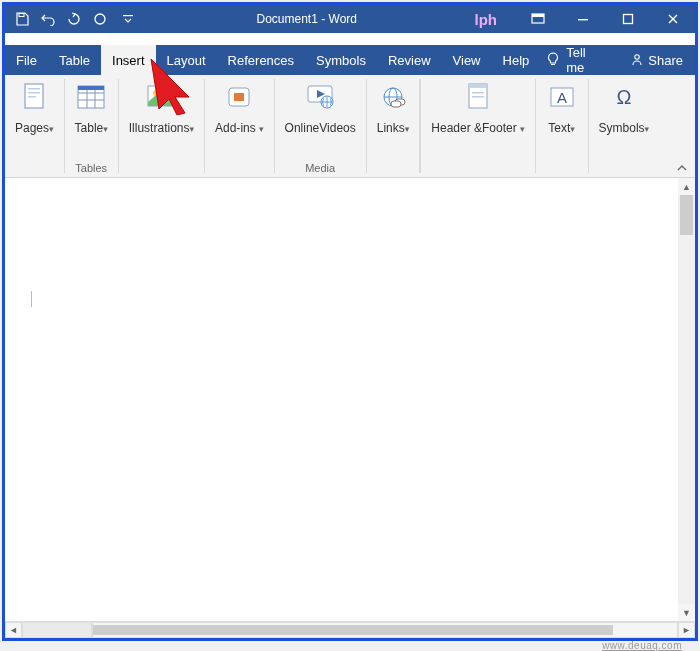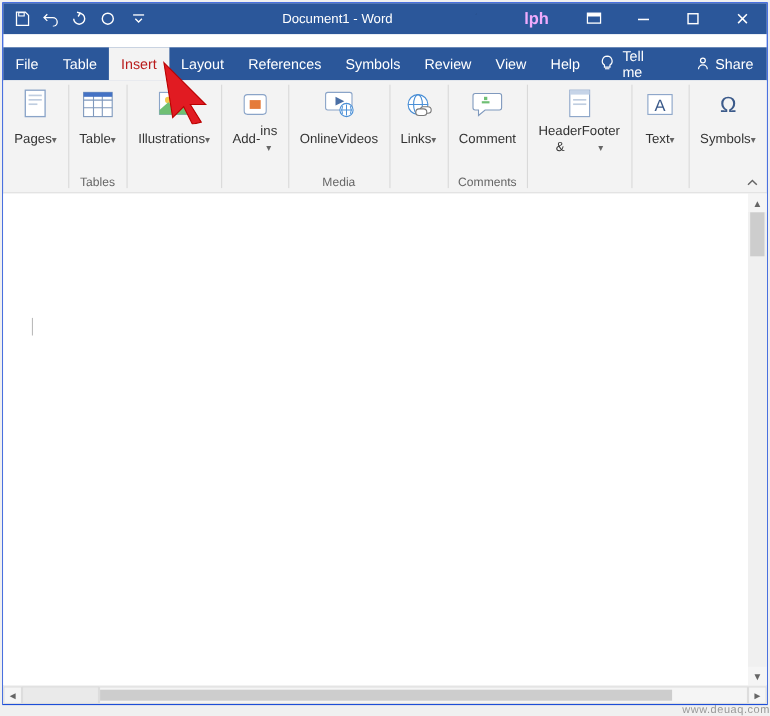--- a/index.html
+++ b/index.html
@@ -1,34 +1,34 @@
 <!DOCTYPE html>
 <html><head>
 <meta charset="utf-8">
 <style>
   * { box-sizing: border-box; margin: 0; padding: 0; font-family: "Segoe UI", Tahoma, sans-serif; }
   body { width: 700px; height: 651px; background: #f0f0f0; position: relative; overflow: hidden; }
-  .window { width: 696px; height: 639px; margin: 2px; border: 1px solid #1d4ed8; background: #fff; display: flex; flex-direction: column; position: relative; }
+  .window { width: 696px; height: 639px; margin: 2px; border: 3px solid #1d4ed8; background: #fff; display: flex; flex-direction: column; position: relative; }
 
   
   .titlebar { height: 28px; background: #2b579a; display: flex; align-items: center; color: #fff; font-size: 12px; position: relative; }
   .titlebar-circuit { position:absolute; inset:0; background-image: radial-gradient(circle at 430px 10px, rgba(0,0,0,0.15) 1px, transparent 1px); opacity:0.3; pointer-events:none;}
   .qat { display: flex; align-items: center; gap: 8px; padding-left: 8px; }
   .qat-item { width: 18px; height: 18px; display:flex; align-items:center; justify-content:center; color:#fff; }
   .qat-sep { width: 22px; height:18px; display:flex; align-items:center; justify-content:center; }
   .title-center { flex:1; text-align:center; white-space:nowrap; }
   .title-right { display:flex; align-items:center; height:100%; }
   .title-badge { color:#f0abfc; font-weight:bold; font-size:15px; margin-right:18px; letter-spacing:0; }
   .win-btn { width:45px; height:28px; display:flex; align-items:center; justify-content:center; color:#fff; }
   .win-btn svg { display:block; }
 
   
   .tabsrow { height: 30px; background: #2b579a; display:flex; align-items:stretch; color:#fff; font-size:13px;margin-top:12px; }
   .tab { padding: 0 11px; display:flex; align-items:center; cursor:default; position:relative; }
-  .tab.active { background:#f3f3f3; color:#b91c1c; }
+  .tab.active { background:#f3f3f3; color:#000000; }
   .tabs-right { margin-left:auto; display:flex; align-items:center; }
   .tellme-icon { width:28px; display:flex; align-items:center; justify-content:center; }
   .tellme-text { padding-right:14px; display:flex; align-items:center; }
   .share { display:flex; align-items:center; padding: 0 12px; gap:4px; }
 
   
   .ribbon { height: 103px; background:#f3f3f3; border-bottom:1px solid #d4d4d4; display:flex; align-items:stretch; font-size:12px; color:#444; position:relative; }
   .group { display:flex; flex-direction:column; align-items:stretch; position:relative; }
   .group-body { flex:1; display:flex; align-items:flex-start; padding:4px 4px 0 4px; gap:2px; }
   .group-label { height:18px; font-size:11px; color:#666; text-align:right; display:flex; align-items:center; justify-content:center; padding:0 4px; }
@@ -53,21 +53,21 @@
   
   .hscroll { height:17px; background:#eeeeee; border-top:1px solid #ddd; display:flex; }
   .hscroll .arrow { width:17px; display:flex; align-items:center; justify-content:center; color:#666; font-size:9px; background:#f5f5f5; border:1px solid #ddd; }
   .hscroll .gap { width:70px; background:#eaeaea; border:1px solid #ddd;}
   .hscroll .track { flex:1; background:#f5f5f5; border:1px solid #ddd; position:relative; }
   .hscroll .thumb { position:absolute; top:2px; bottom:2px; left:0; width:520px; background:#cdcdcd; }
 
   
   .overlay-arrow { position:absolute; left:140px; top:50px; pointer-events:none; }
 
-  .watermark { position:absolute; right:0; bottom:0px; font-size:10px; color:#999; letter-spacing:0.5px; }
+  .watermark { position:absolute; right:18px; bottom:0px; font-size:10px; color:#999; letter-spacing:0.5px;text-decoration:underline; }
 </style>
 </head>
 <body>
 
 <div class="window">
 
   <div class="titlebar">
     <div class="titlebar-circuit"></div>
     <div class="qat">
       <span class="qat-item">
@@ -293,37 +293,20 @@
           <span class="lbl">
               <span>Links</span>
               <span class="dropcaret">▾</span>
             </span>
         </div>
       </div>
       <div class="group-label"></div>
     </div>
     <div class="group-sep"></div>
 
-    <div class="group">
-      <div class="group-body">
-        <div class="bigbtn" style="min-width:62px">
-          <span class="ico">
-            <svg width="30" height="26" viewBox="0 0 30 26">
-                <path d="M4 3h22a2 2 0 0 1 2 2v11a2 2 0 0 1-2 2H13l-6 5v-5H4a2 2 0 0 1-2-2V5a2 2 0 0 1 2-2z" fill="#fff" stroke="#7f99bd"></path>
-                <rect x="12" y="6" width="3" height="3" fill="#6fbf73"></rect>
-                <rect x="10" y="10" width="7" height="2" fill="#6fbf73"></rect>
-              </svg>
-          </span>
-          <span class="lbl">
-              <span>Comment</span>
-            </span>
-        </div>
-      </div>
-      <div class="group-label">Comments</div>
-    </div>
     <div class="group-sep"></div>
 
     <div class="group">
       <div class="group-body">
         <div class="bigbtn" style="min-width:60px">
           <span class="ico">
             <svg width="26" height="30" viewBox="0 0 26 30">
                 <rect x="4" y="2" width="18" height="24" fill="#fff" stroke="#8aa4c8"></rect>
                 <rect x="4" y="2" width="18" height="4" fill="#c6d4e8"></rect>
                 <rect x="7" y="10" width="12" height="1.5" fill="#bfcde0"></rect>

